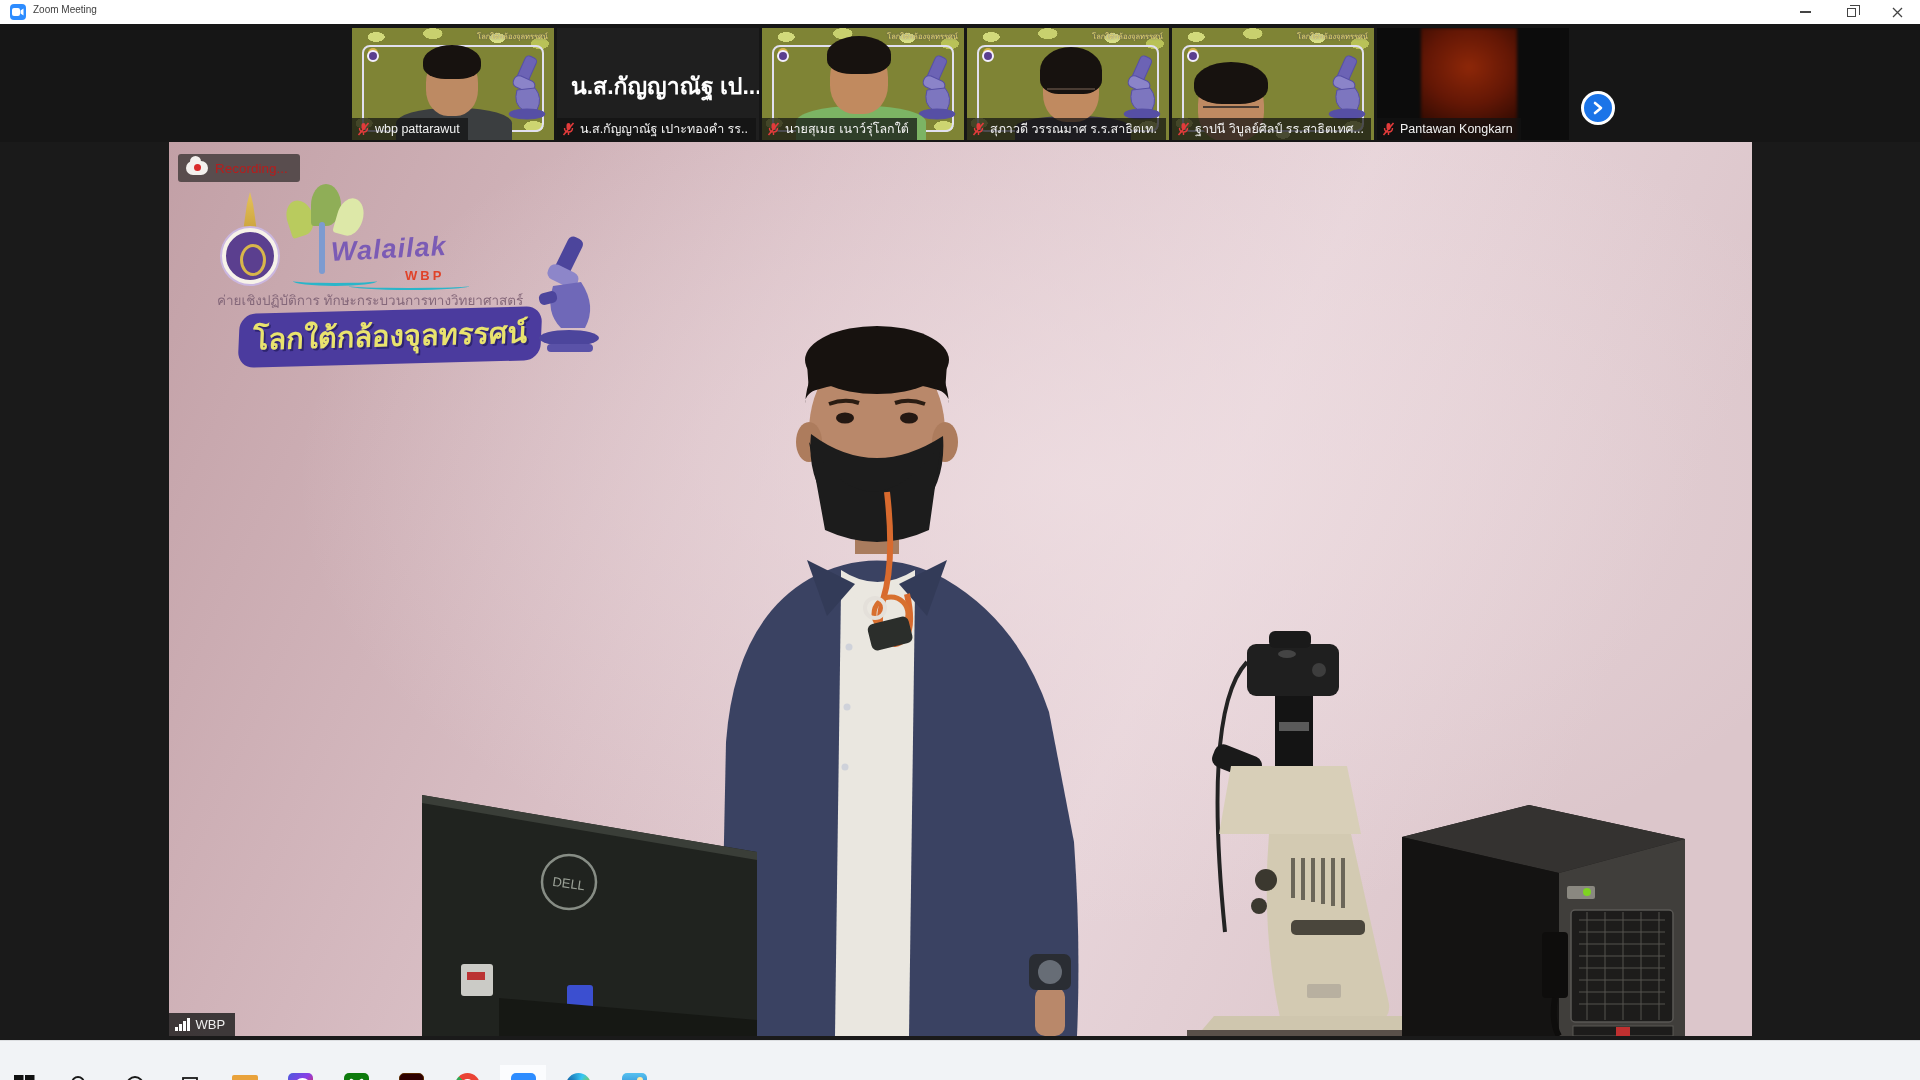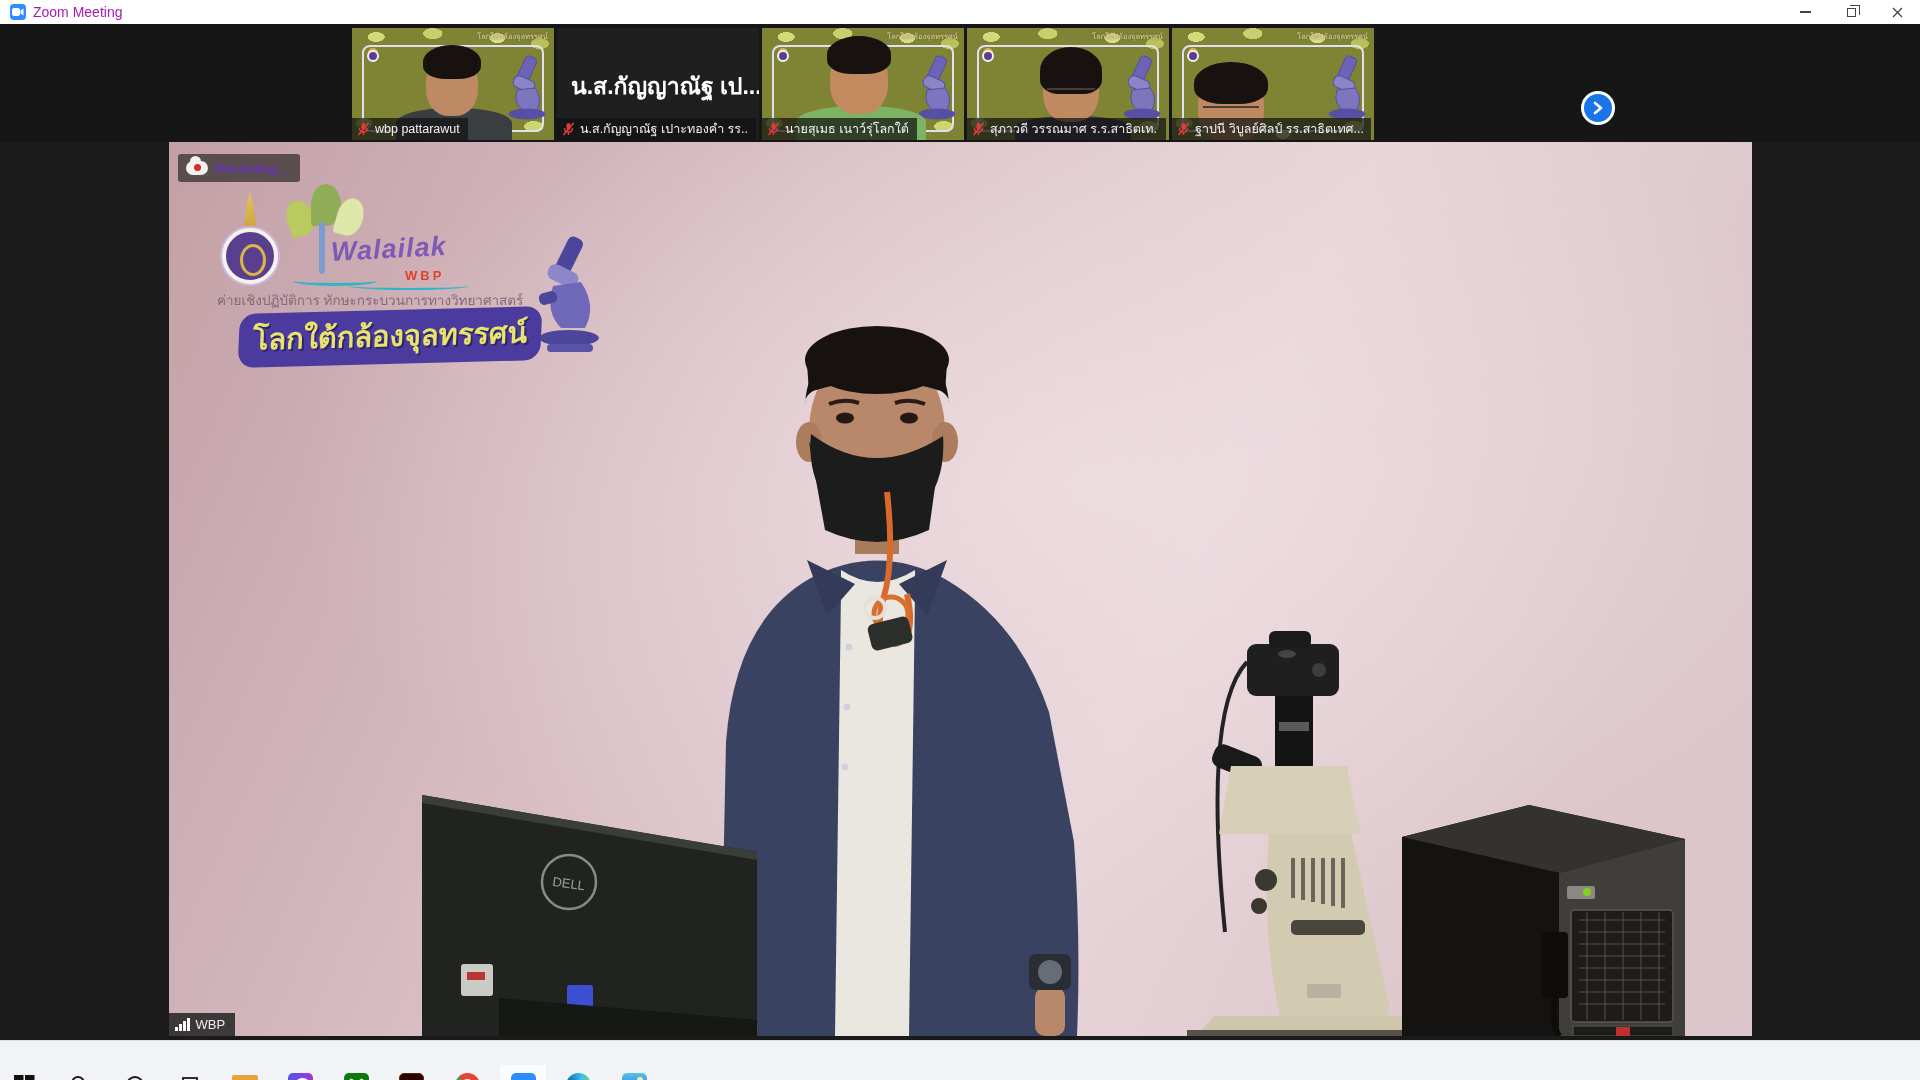--- a/index.html
+++ b/index.html
@@ -6,21 +6,21 @@
   *{box-sizing:border-box;}
   .screen{position:relative;width:1920px;height:1080px;overflow:hidden;
     font-family:"Liberation Sans",sans-serif;background:#181818;}
 
   
   .titlebar{position:absolute;left:0;top:0;width:1920px;height:24px;background:#ffffff;
     display:flex;align-items:center;}
   .zmicon{position:absolute;left:10px;top:4px;width:16px;height:16px;border-radius:4px;
     background:#2d8cff;}
   .zmicon svg{position:absolute;left:2px;top:3px;}
-  .tbtitle{position:absolute;left:33px;top:4px;font-size:14px;color:#a21caf;}
+  .tbtitle{position:absolute;left:33px;top:4px;font-size:10px;color:#404040;}
   .winbtn{position:absolute;top:0;width:46px;height:24px;display:flex;align-items:center;justify-content:center;}
   .wmin{right:92px;} .wmax{right:46px;} .wclose{right:0;}
   .minbar{width:11px;height:1.5px;background:#444;}
   .maxbox{position:relative;width:9px;height:9px;border:1.2px solid #444;background:#fff;}
   .maxbox::before{content:"";position:absolute;left:2px;top:-4px;width:9px;height:9px;border:1.2px solid #444;border-bottom:none;border-left:none;}
 
   
   .strip{position:absolute;left:0;top:24px;width:1920px;height:118px;background:#161616;}
   .tile{position:absolute;top:4px;height:112px;overflow:hidden;background:#1e1e1e;}
   .t1{left:352px;width:202px;} .t2{left:557px;width:202px;text-decoration:underline;}
@@ -74,21 +74,21 @@
   .nl span{font-size:12.5px;color:#f2f2f2;white-space:nowrap;overflow:hidden;max-width:168px;}
   .nextbtn{position:absolute;left:1581px;top:67px;width:34px;height:34px;border-radius:50%;
     background:#1b74e8;border:3px solid #fff;display:flex;align-items:center;justify-content:center;}
 
   
   .main{position:absolute;left:0;top:142px;width:1920px;height:898px;background:#1a1a1a;}
   .video{position:absolute;left:169px;top:0;width:1583px;height:894px;overflow:hidden;background:#d9bfc5;}
   .scene{position:absolute;left:0;top:0;}
   .recpill{position:absolute;left:9px;top:12px;height:28px;display:flex;align-items:center;gap:7px;
     background:rgba(74,65,65,.88);border-radius:3px;padding:0 12px 0 8px;}
-  .recpill span{color:#6d28d9;font-size:13.5px;}
+  .recpill span{color:#b91c1c;font-size:13.5px;}
   .cloud{position:relative;width:22px;height:14px;background:#f4f1ee;border-radius:8px;}
   .cloud::before{content:"";position:absolute;left:4px;top:-5px;width:11px;height:11px;border-radius:50%;background:#f4f1ee;}
   .cloud::after{content:"";position:absolute;left:8px;top:3px;width:7px;height:7px;border-radius:50%;background:#d92b2b;}
   .wbplabel{position:absolute;left:0;top:871px;height:23px;display:flex;align-items:center;gap:6px;
     background:rgba(28,28,28,.82);padding:0 10px 0 6px;}
   .wbplabel span{color:#eee;font-size:13px;}
   .bars{display:flex;align-items:flex-end;gap:1.5px;}
   .bars i{display:block;width:2.5px;background:#fff;}
   
   .logo{position:absolute;left:40px;top:40px;width:430px;height:185px;pointer-events:none;}
@@ -277,20 +277,31 @@
       <div class="nl">
         <svg width="13" height="14" viewBox="0 0 13 14">
             <rect x="4.5" y="1" width="4" height="7" rx="2" fill="#e23b3b"></rect>
             <path d="M2.5 6 Q2.5 10 6.5 10 Q10.5 10 10.5 6 M6.5 10 V13" stroke="#e23b3b" stroke-width="1.4" fill="none"></path>
             <path d="M1.5 13 L11.5 1" stroke="#e23b3b" stroke-width="1.6"></path>
           </svg>
         <span>ฐาปนี วิบูลย์ศิลป์ รร.สาธิตเทศ...</span>
       </div>
     </div>
 
+    <div class="tile t6">
+      <div class="redglow"></div>
+      <div class="nl">
+        <svg width="13" height="14" viewBox="0 0 13 14">
+            <rect x="4.5" y="1" width="4" height="7" rx="2" fill="#e23b3b"></rect>
+            <path d="M2.5 6 Q2.5 10 6.5 10 Q10.5 10 10.5 6 M6.5 10 V13" stroke="#e23b3b" stroke-width="1.4" fill="none"></path>
+            <path d="M1.5 13 L11.5 1" stroke="#e23b3b" stroke-width="1.6"></path>
+          </svg>
+        <span>Pantawan Kongkarn</span>
+      </div>
+    </div>
 
     <div class="nextbtn">
       <svg width="12" height="14" viewBox="0 0 12 14">
           <path d="M3 2 L9 7 L3 12" stroke="#fff" stroke-width="2.6" fill="none" stroke-linecap="round" stroke-linejoin="round"></path>
         </svg>
     </div>
   </div>
 
   <div class="main">
     <div class="video">

